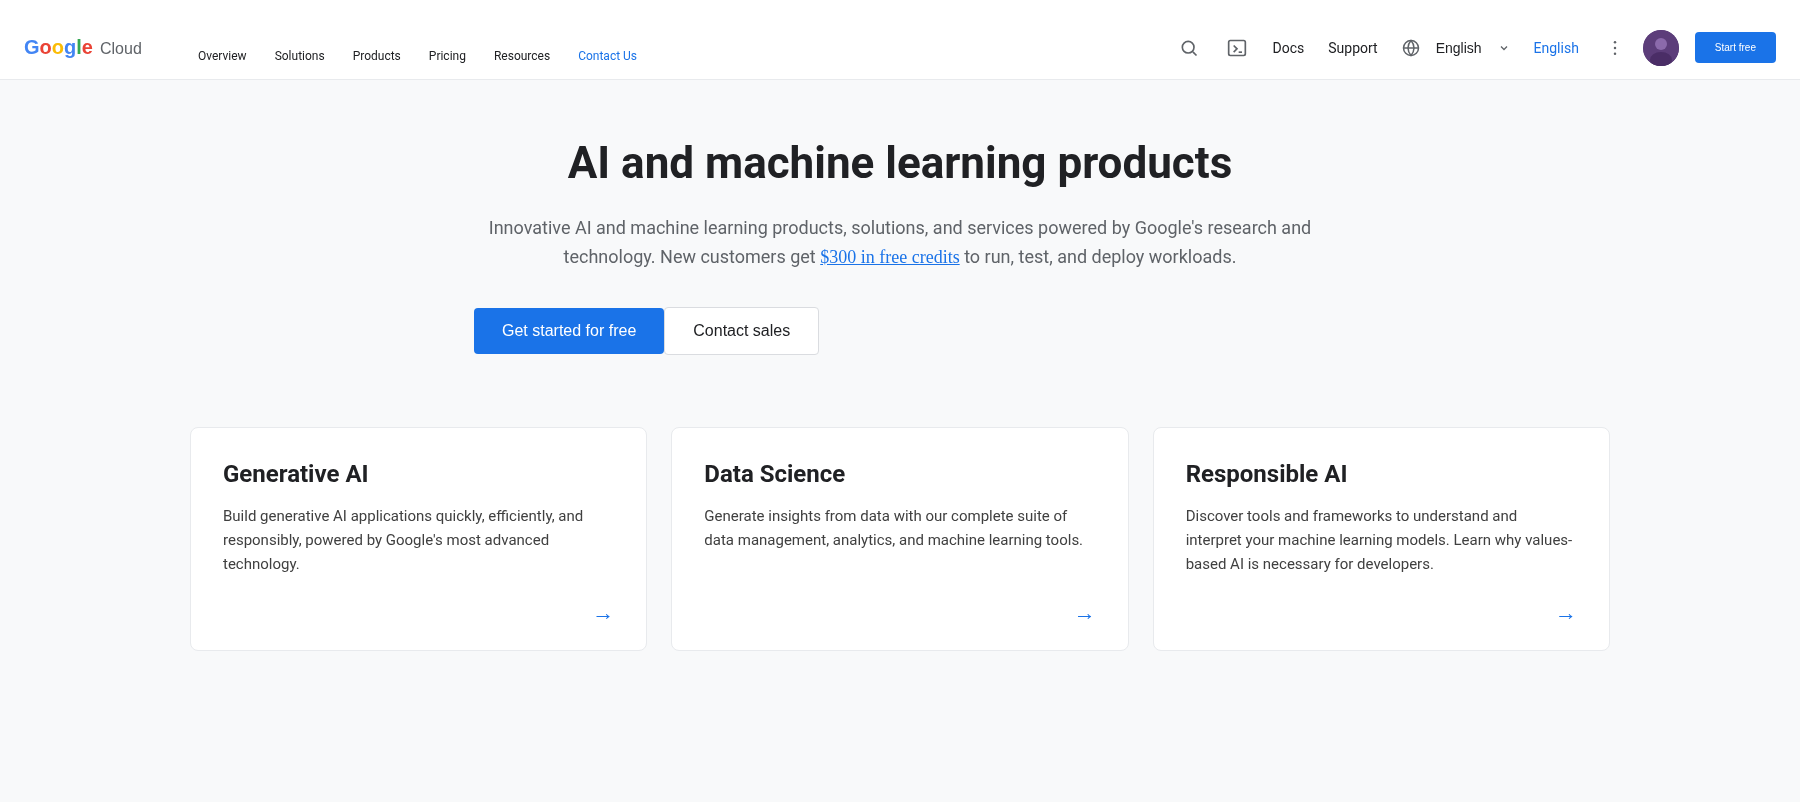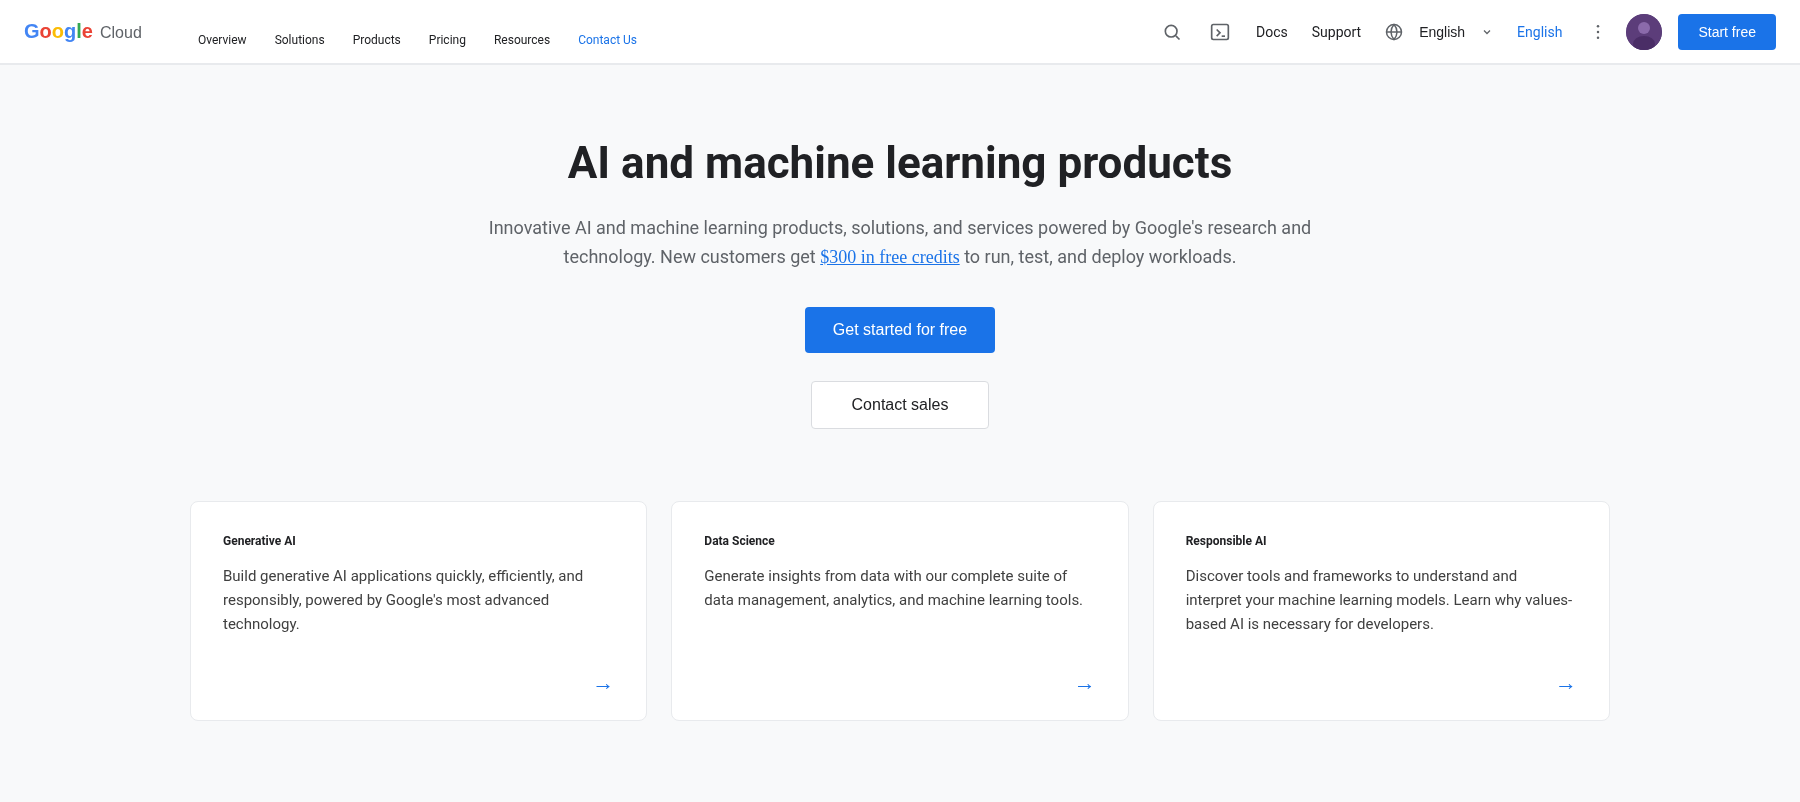--- a/index.html
+++ b/index.html
@@ -18,21 +18,21 @@
 
     
     .navbar {
       display: flex;
       align-items: center;
       height: 64px;
       padding: 0 24px;
       border-bottom: 1px solid #e8eaed;
       background: #fff;
       position: sticky;
-      top: 0;
+      top: 16px;
       z-index: 100;
     }
 
     .navbar-logo {
       display: flex;
       align-items: center;
       margin-right: 32px;
       text-decoration: none;
       flex-shrink: 0;
     }
@@ -139,21 +139,21 @@
       color: #fff;
       font-size: 14px;
     }
 
     .start-free-btn {
       background: #1a73e8;
       color: #fff;
       border: none;
       border-radius: 4px;
       padding: 10px 20px;
-      font-size: 14px;
+      font-size: 10px;
       font-weight: 500;
       cursor: pointer;
       white-space: nowrap;
       margin-left: 8px;
     }
 
     
     .main {
       background: #f8f9fa;
       min-height: 738px;
@@ -183,43 +183,41 @@
     }
 
     .hero-subtitle a {
       color: #1a73e8;
       text-decoration: underline;
       font-family: Liberation Serif, serif;
     }
 
     .hero-buttons {
       display: flex;
-      gap: 28px;
-      justify-content: center;
-      align-items: center;
-      flex-direction: column;
+      gap: 0;
+      align-items: center;
     }
 
     .btn-primary {
       background: #1a73e8;
       color: #fff;
       border: none;
       border-radius: 4px;
       padding: 14px 28px;
       font-size: 16px;
       font-weight: 500;
       cursor: pointer;
     }
 
     .btn-secondary {
       background: #fff;
       color: #202124;
       border: 1px solid #dadce0;
       border-radius: 4px;
-      padding: 14px 40px;
+      padding: 14px 28px;
       font-size: 16px;
       font-weight: 500;
       cursor: pointer;
     }
 
     
     .cards-section {
       max-width: 1500px;
       margin: 24px auto 0;
       padding: 0 40px 48px;
@@ -234,21 +232,21 @@
       border-radius: 8px;
       padding: 32px 32px 24px;
       display: flex;
       flex-direction: column;
       cursor: pointer;
       position: relative;
       min-height: 220px;
     }
 
     .card-title {
-      font-size: 12px;
+      font-size: 24px;
       font-weight: 700;
       color: #202124;
       margin-bottom: 16px;
     }
 
     .card-description {
       font-size: 15px;
       color: #404040;
       line-height: 1.6;
       flex: 1;

